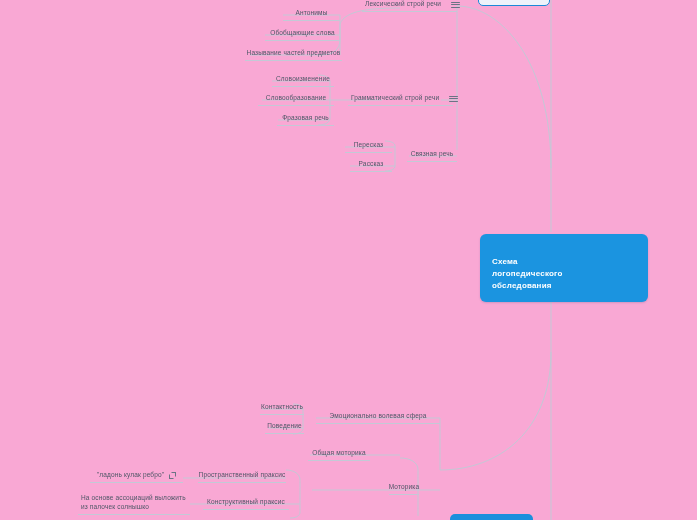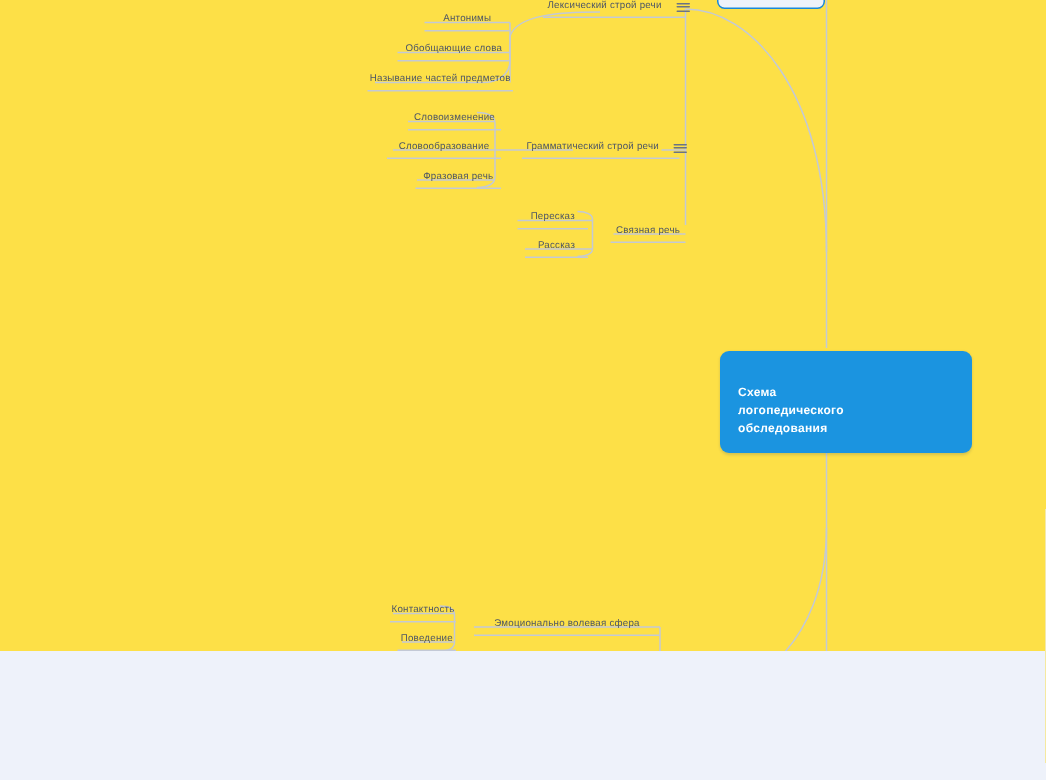--- a/index.html
+++ b/index.html
@@ -7,22 +7,22 @@
     margin: 0;
     padding: 0;
     background: #eef2fa;
   }
   body {
     font-family: "Liberation Sans", "DejaVu Sans", sans-serif;
   }
   #canvas {
     position: relative;
     width: 697px;
-    height: 434px;
-    background: #fde047;
+    height: 520px;
+    background: #f9a8d4;
     overflow: hidden;
   }
   #links {
     position: absolute;
     left: 0;
     top: 0;
     width: 697px;
     height: 520px;
     pointer-events: none;
   }

